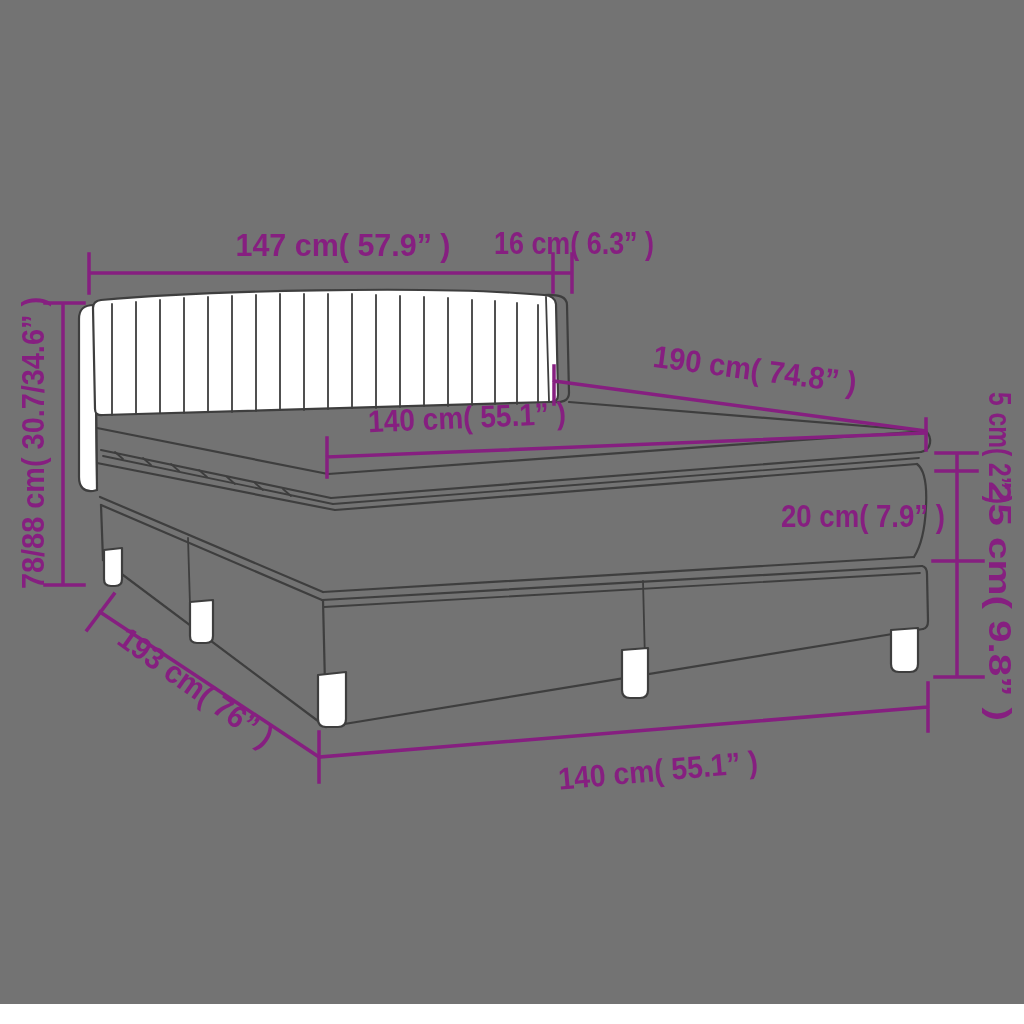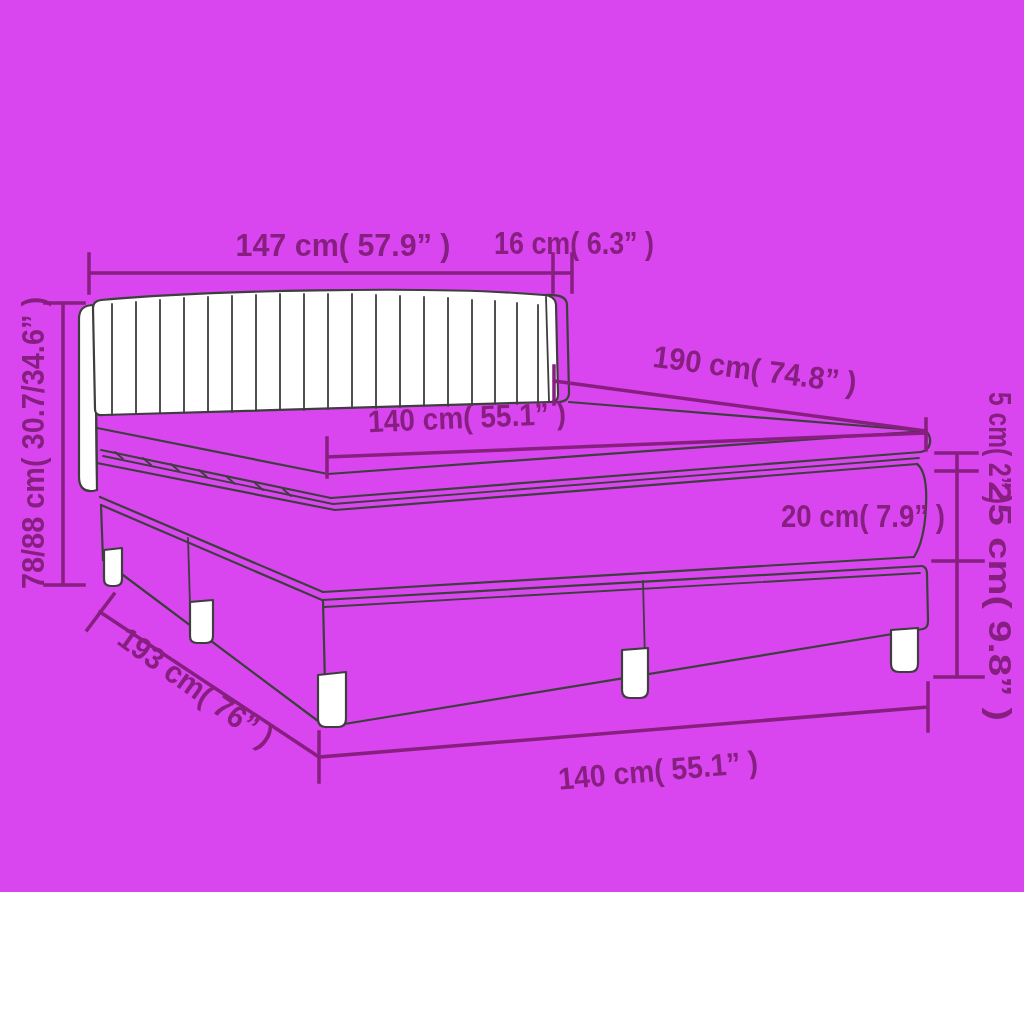--- a/index.html
+++ b/index.html
@@ -1,16 +1,16 @@
 <!DOCTYPE html>
 <html><head>
 <meta charset="utf-8">
 <style>
   html,body{margin:0;padding:0;background:#ffffff;}
-  #stage{width:1024px;height:892px;position:relative;background:#d946ef;overflow:hidden;}
+  #stage{width:1024px;height:1004px;position:relative;background:#737373;overflow:hidden;}
   svg{display:block;}
   .dim-line{stroke:#861f80;stroke-width:3.5;fill:none;stroke-linecap:square;}
   .bed-line{stroke:#3e3e3e;stroke-width:2.2;fill:none;stroke-linejoin:round;stroke-linecap:round;}
   .bed-line-thin{stroke:#3e3e3e;stroke-width:1.8;fill:none;stroke-linejoin:round;stroke-linecap:round;}
   .bed-fill{fill:#ffffff;stroke:#3e3e3e;stroke-width:2.2;stroke-linejoin:round;}
   .dim-text{font-family:"Liberation Sans",sans-serif;font-weight:bold;font-size:31px;
             fill:#861f80;text-anchor:middle;}
 </style>
 </head>
 <body>

